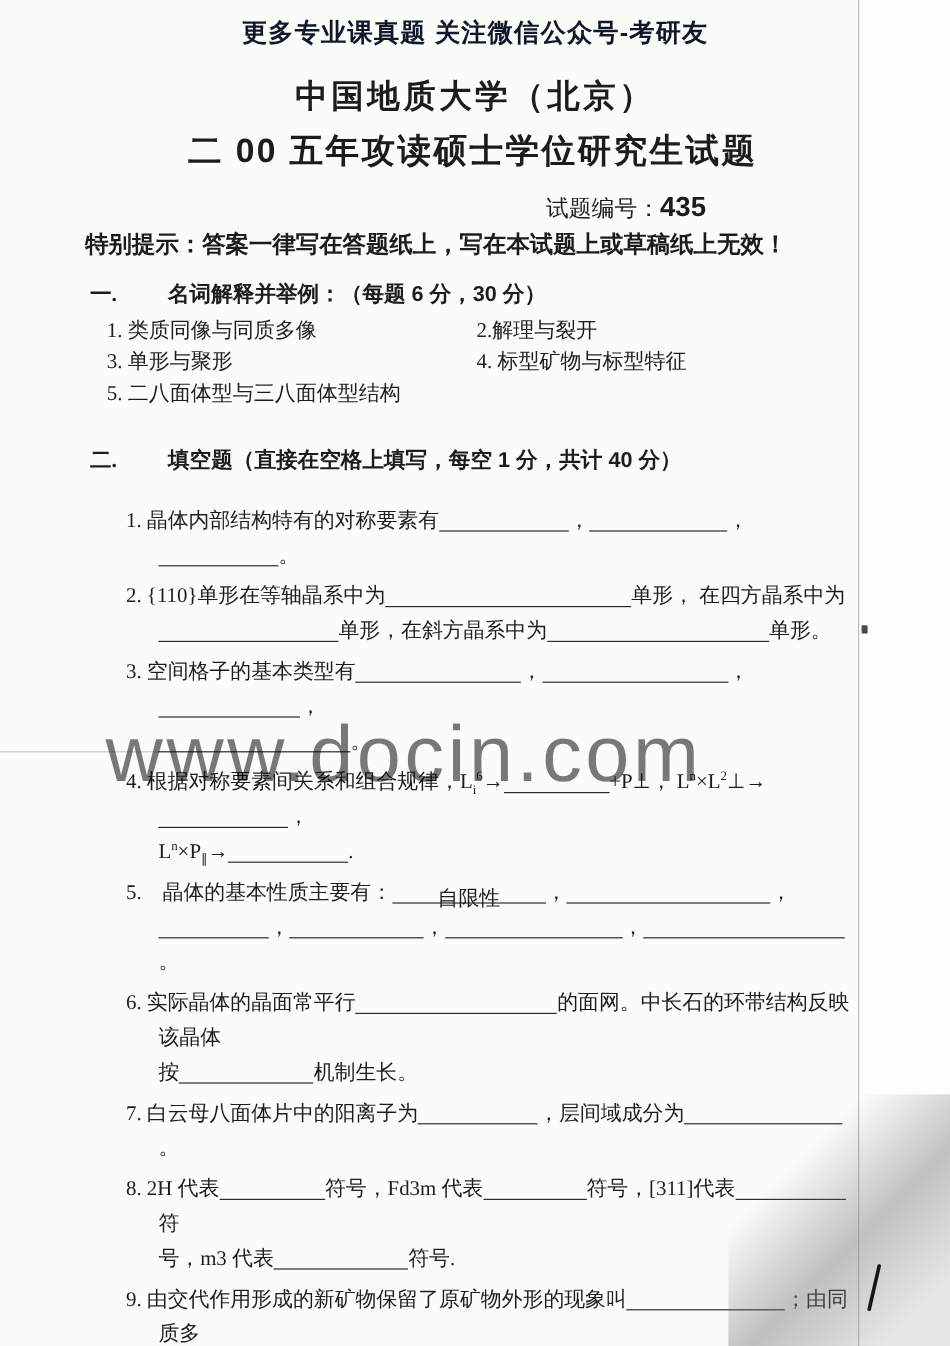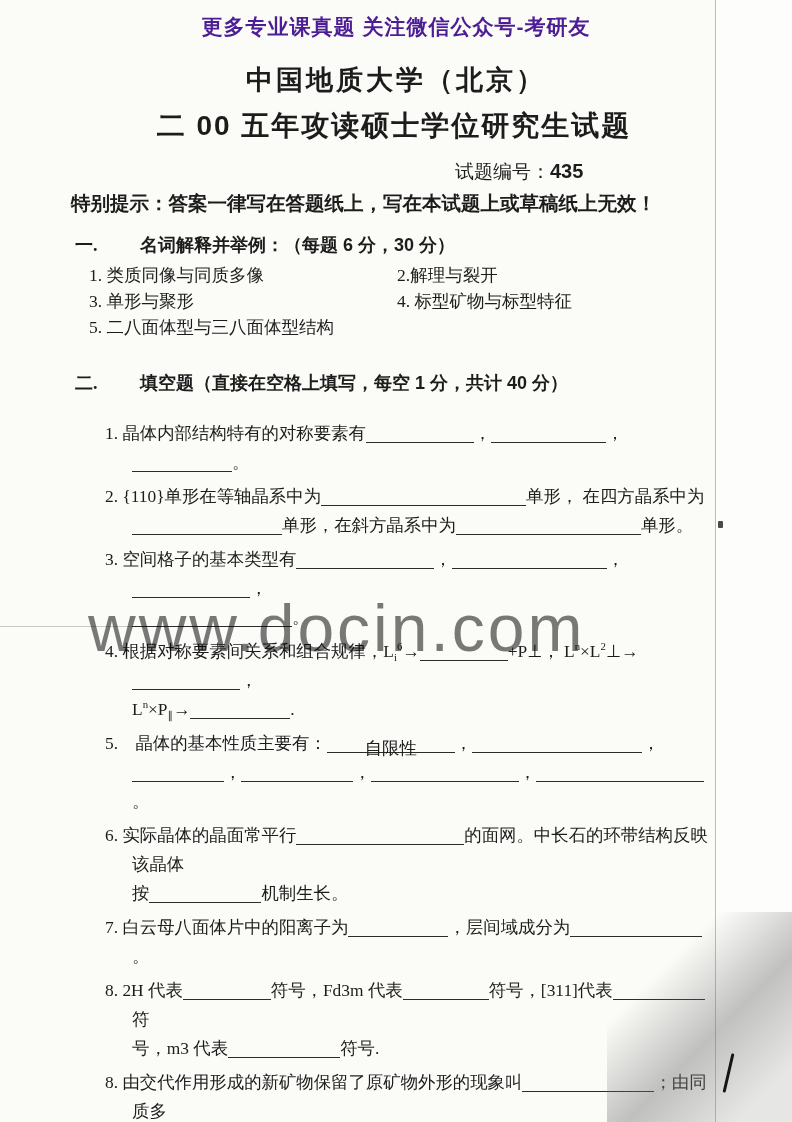--- a/index.html
+++ b/index.html
@@ -15,21 +15,21 @@
         border-radius:2px;transform:rotate(13deg);}
   .banner{padding-top:13px;text-align:center;font-family:"Liberation Sans",sans-serif;
         font-weight:bold;font-size:21px;letter-spacing:1px;}
   .uni-title{margin:21px 0 0 0;text-align:center;font-family:Liberation Mono, monospace;
         font-weight:bold;font-size:27px;letter-spacing:3px;}
   .exam-title{margin:9px 4px 0 0;text-align:center;font-family:"Liberation Sans",sans-serif;
         font-weight:bold;font-size:28px;letter-spacing:2px;}
   .meta-row{position:relative;height:27px;margin-top:14px;font-size:19px;}
   .meta-subject{position:absolute;left:75px;}
   .meta-code{position:absolute;left:455px;}
-  .meta-code .code{font-family:"Liberation Sans",sans-serif;font-weight:bold;font-size:20px;}
+  .meta-code .code{font-family:"Liberation Sans",sans-serif;font-weight:bold;font-size:23px;}
   .warning{margin:4px 0 0 71px;font-family:"Liberation Sans",sans-serif;font-weight:bold;font-size:19.5px;}
   .section-head{position:relative;height:26px;font-size:18px;}
   .sec1{margin-top:16px;}
   .sec2{margin-top:30px;}
   .section-head .marker{position:absolute;left:75px;font-weight:bold;}
   .section-head .heading{position:absolute;left:140px;font-family:"Liberation Sans",sans-serif;font-weight:bold;}
   .terms{margin-top:4px;}
   .term-row{position:relative;height:26px;font-size:17.5px;}
   .term-left{position:absolute;left:89px;}
   .term-right{position:absolute;left:385px;margin-left:12px;}
@@ -47,21 +47,21 @@
 
 <div class="page">
 
   <div class="right-strip"></div>
   <div class="scan-vline"></div>
   <div class="corner-shadow"></div>
   <div class="scan-hline"></div>
   <div class="speck"></div>
   <div class="pen-mark"></div>
 
-  <div class="banner" style="color: #4c1d95;">更多专业课真题 关注微信公众号-考研友</div>
+  <div class="banner" style="color: #0f172a;">更多专业课真题 关注微信公众号-考研友</div>
 
   <div class="uni-title">中国地质大学（北京）</div>
 
   <div class="exam-title">二 00 五年攻读硕士学位研究生试题</div>
 
   <div class="meta-row">
     <span class="meta-code"><span>试题编号：</span><span class="code">435</span></span>
   </div>
 
   <div class="warning">特别提示：答案一律写在答题纸上，写在本试题上或草稿纸上无效！</div>
@@ -92,18 +92,18 @@
 
   <div class="questions" id="questions">
       <div class="question"><span>1. 晶体内部结构特有的对称要素有</span><span class="blank" style="width: 108px;"></span><span>，</span><span class="blank" style="width: 115px;"></span><span>，</span><span class="blank" style="width: 100px;"></span><span>。</span></div>
       <div class="question"><span>2. {110}单形在等轴晶系中为</span><span class="blank" style="width: 205px;"></span><span>单形， 在四方晶系中为</span><br><span class="blank" style="width: 150px;"></span><span>单形，在斜方晶系中为</span><span class="blank" style="width: 185px;"></span><span>单形。</span></div>
       <div class="question"><span>3. 空间格子的基本类型有</span><span class="blank" style="width: 138px;"></span><span>，</span><span class="blank" style="width: 155px;"></span><span>，</span><span class="blank" style="width: 118px;"></span><span>，</span><br><span class="blank" style="width: 160px;"></span><span>。</span></div>
       <div class="question"><span>4. 根据对称要素间关系和组合规律，L</span><sub>i</sub><sup>6</sup><span>→</span><span class="blank" style="width: 88px;"></span><span>+P⊥， L</span><sup>n</sup><span>×L</span><sup>2</sup><span>⊥→</span><span class="blank" style="width: 108px;"></span><span>，</span><br><span>L</span><sup>n</sup><span>×P</span><sub>∥</sub><span>→</span><span class="blank" style="width: 100px;"></span><span>.</span></div>
       <div class="question"><span>5.　晶体的基本性质主要有：</span><span class="blank" style="width: 128px;">自限性</span><span>，</span><span class="blank" style="width: 170px;"></span><span>，</span><br><span class="blank" style="width: 92px;"></span><span>，</span><span class="blank" style="width: 112px;"></span><span>，</span><span class="blank" style="width: 148px;"></span><span>，</span><span class="blank" style="width: 168px;"></span><span>。</span></div>
       <div class="question"><span>6. 实际晶体的晶面常平行</span><span class="blank" style="width: 168px;"></span><span>的面网。中长石的环带结构反映该晶体</span><br><span>按</span><span class="blank" style="width: 112px;"></span><span>机制生长。</span></div>
       <div class="question"><span>7. 白云母八面体片中的阳离子为</span><span class="blank" style="width: 100px;"></span><span>，层间域成分为</span><span class="blank" style="width: 132px;"></span><span>。</span></div>
       <div class="question"><span>8. 2H 代表</span><span class="blank" style="width: 88px;"></span><span>符号，Fd3m 代表</span><span class="blank" style="width: 86px;"></span><span>符号，[311]代表</span><span class="blank" style="width: 92px;"></span><span>符</span><br><span>号，m3 代表</span><span class="blank" style="width: 112px;"></span><span>符号.</span></div>
-      <div class="question"><span>8. 由交代作用形成的新矿物保留了原矿物外形的现象叫</span><span class="blank" style="width: 132px;"></span><span>；由同质多</span><br></div>
+      <div class="question"><span>9. 由交代作用形成的新矿物保留了原矿物外形的现象叫</span><span class="blank" style="width: 132px;"></span><span>；由同质多</span><br></div>
     </div>
 
   <div class="watermark">www.docin.com</div>
 
 </div>
 
 </body></html>

